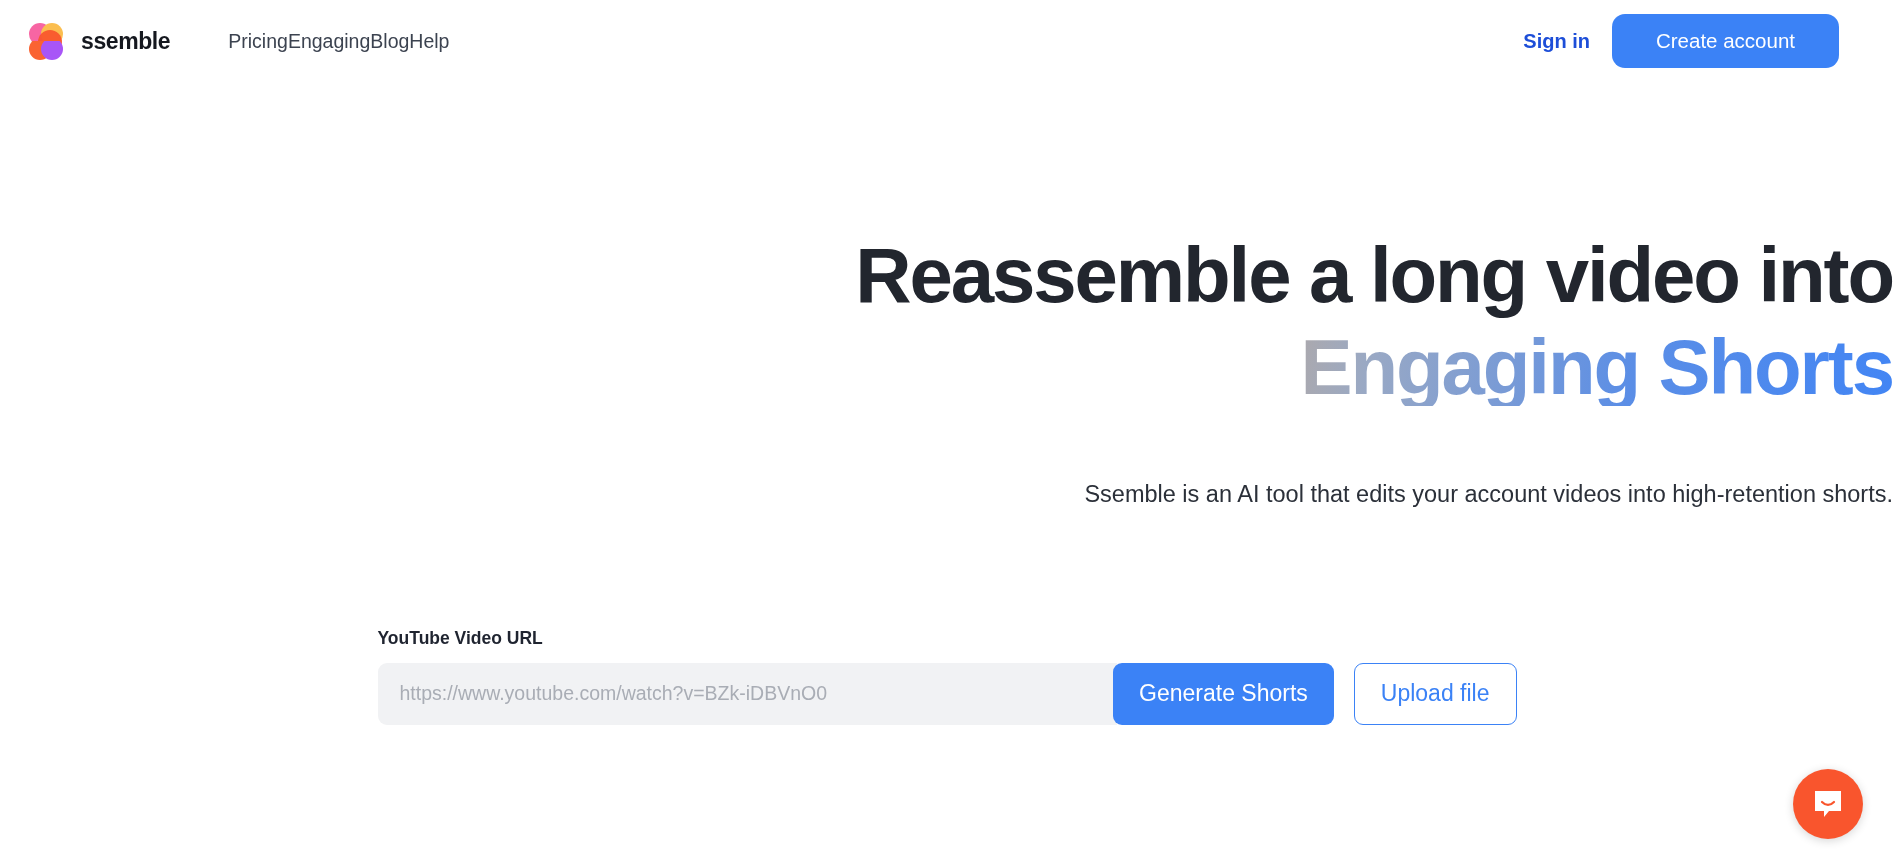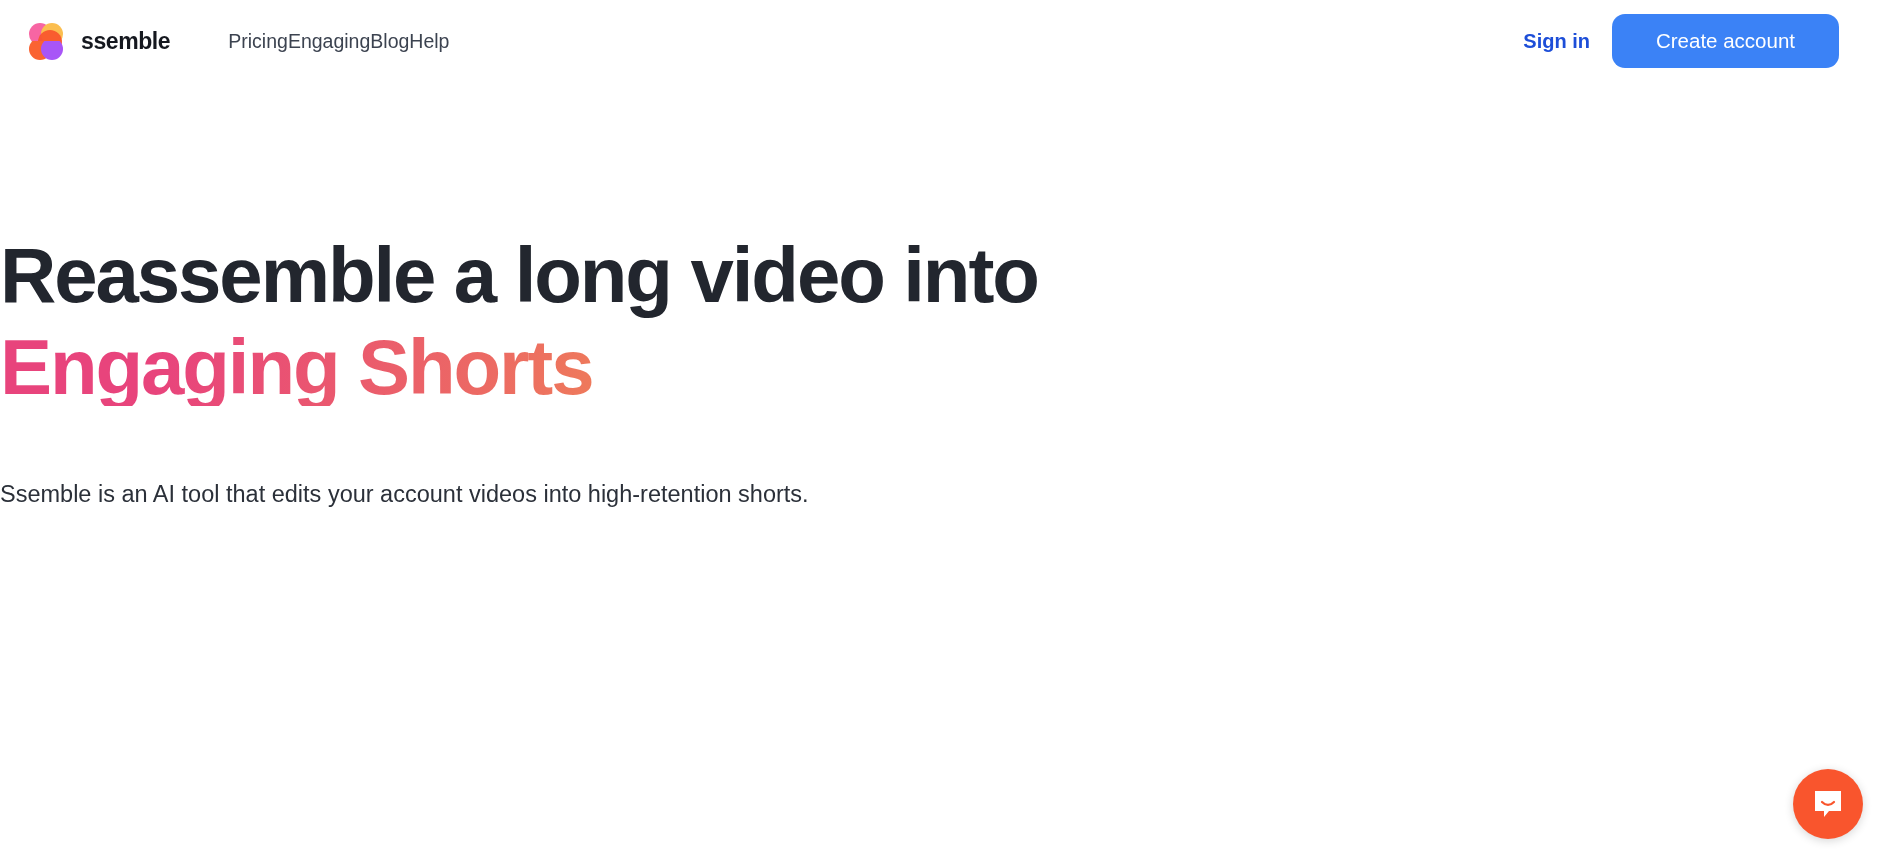--- a/index.html
+++ b/index.html
@@ -83,21 +83,21 @@
     font-family: inherit;
     font-size: 20.5px;
     padding: 15px 44px;
     cursor: pointer;
     white-space: nowrap;
     line-height: 1.15;
   }
 
   
   .hero {
-    text-align: left;
+    text-align: right;
     padding-top: 154px;
   }
 
   .hero h1 {
     font-size: 78px;
     font-weight: bold;
     letter-spacing: -2.1px;
     line-height: 1.0;
     color: #22262e;
   }
@@ -263,20 +263,28 @@
   </header>
 
   <section class="hero">
     <h1>
       <span>Reassemble a long video into</span>
       <span class="line2">Engaging Shorts</span>
     </h1>
     <p class="sub">Ssemble is an AI tool that edits your account videos into high-retention shorts.</p>
   </section>
 
+  <section class="form-wrap">
+    <label class="field-label">YouTube Video URL</label>
+    <div class="form-row">
+      <input class="url-input" type="text" placeholder="https://www.youtube.com/watch?v=BZk-iDBVnO0" style="">
+      <button class="btn-generate">Generate Shorts</button>
+      <button class="btn-upload">Upload file</button>
+    </div>
+  </section>
 
   <button class="chat-launcher">
     <span>
       <svg width="34" height="34" viewBox="0 0 34 34" xmlns="http://www.w3.org/2000/svg">
         <path d="M4 4 H30 V24 H18 L13 30 V24 H4 Z" fill="#ffffff"></path>
         <path d="M11 15 Q17 21 23 15" stroke="#f9552d" stroke-width="2.2" fill="none" stroke-linecap="round"></path>
       </svg>
     </span>
   </button>
 

